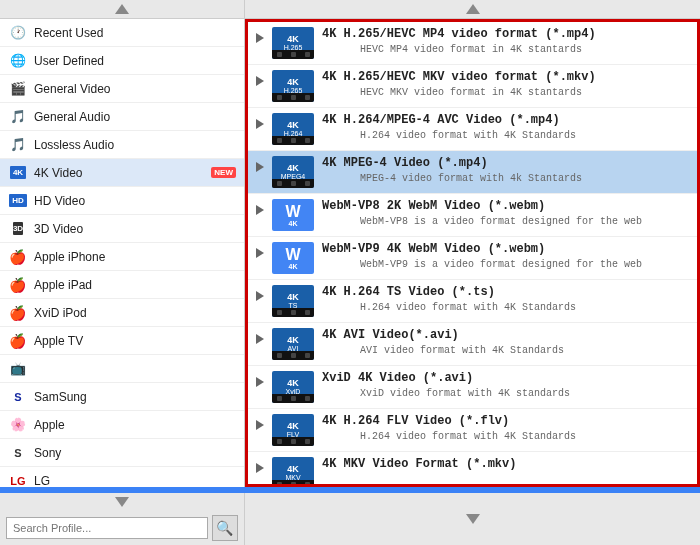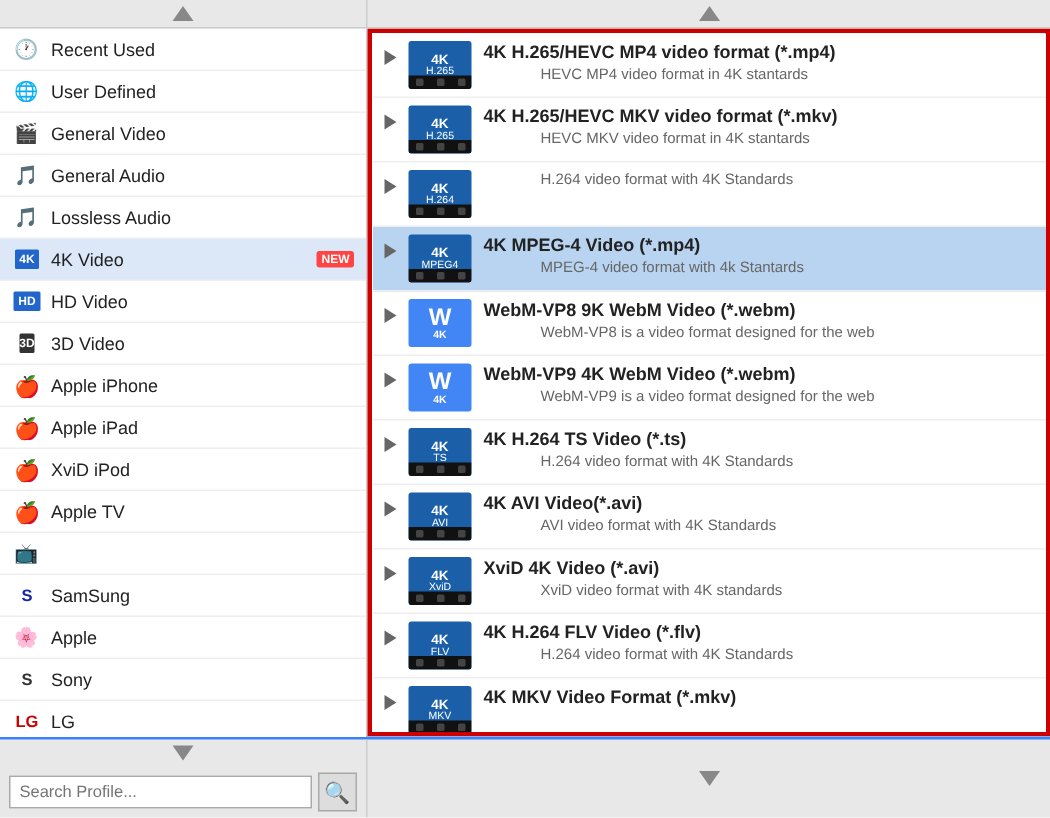--- a/index.html
+++ b/index.html
@@ -132,41 +132,42 @@
       border-top: 5px solid transparent;
       border-bottom: 5px solid transparent;
       border-left: 8px solid #666;
       margin-right: 6px;
       margin-top: 6px;
       flex-shrink: 0;
     }
 
     .format-text {
       flex: 1;
+      font-family: Liberation Mono, monospace;
     }
 
     .format-title {
       font-size: 12px;
       font-weight: bold;
       color: #222;
       line-height: 1.3;
     }
 
     .format-desc {
       font-size: 10px;
       color: #666;
       line-height: 1.3;
       padding-left: 38px;
     }
 
     
     .bottom-section {
       display: flex;
       background: #e8e8e8;
-      border-top: 2px solid #3b82f6;
+      border-top: 6px solid #3b82f6;
     }
 
     .bottom-left {
       width: 245px;
       display: flex;
       flex-direction: column;
       border-right: 1px solid #ccc;
     }
 
     .down-arrow-row {
@@ -416,20 +417,21 @@
             <div style="width: 42px; height: 32px; background: rgb(26, 95, 168); display: flex; flex-direction: column; align-items: center; justify-content: center; border-radius: 2px; flex-shrink: 0; margin-right: 8px; position: relative; overflow: hidden;">
               <div style="color: white; font-size: 9px; font-weight: bold; line-height: 1;">4K</div>
               <div style="color: white; font-size: 7px; line-height: 1;">H.264</div>
               <div style="position: absolute; bottom: 0px; left: 0px; right: 0px; height: 9px; background: rgb(17, 17, 17); display: flex; align-items: center; justify-content: space-around;">
                 <div style="width:5px;height:5px;background:#444;border-radius:1px;"></div>
                 <div style="width:5px;height:5px;background:#444;border-radius:1px;"></div>
                 <div style="width:5px;height:5px;background:#444;border-radius:1px;"></div>
               </div>
             </div>
             <div class="format-text">
+              <div class="format-title">4K H.264/MPEG-4 AVC Video (*.mp4)</div>
               <div class="format-desc">H.264 video format with 4K Standards</div>
             </div>
           </div>
           <div class="format-item selected">
             <div class="expand-arrow"></div>
             <div style="width: 42px; height: 32px; background: rgb(26, 95, 168); display: flex; flex-direction: column; align-items: center; justify-content: center; border-radius: 2px; flex-shrink: 0; margin-right: 8px; position: relative; overflow: hidden;">
               <div style="color: white; font-size: 9px; font-weight: bold; line-height: 1;">4K</div>
               <div style="color: white; font-size: 7px; line-height: 1;">MPEG4</div>
               <div style="position: absolute; bottom: 0px; left: 0px; right: 0px; height: 9px; background: rgb(17, 17, 17); display: flex; align-items: center; justify-content: space-around;">
                 <div style="width:5px;height:5px;background:#444;border-radius:1px;"></div>
@@ -442,21 +444,21 @@
               <div class="format-desc">MPEG-4 video format with 4k Stantards</div>
             </div>
           </div>
           <div class="format-item">
             <div class="expand-arrow"></div>
             <div class="webm-badge">
               <span class="webm-w">W</span>
               <span class="webm-sub">4K</span>
             </div>
             <div class="format-text">
-              <div class="format-title">WebM-VP8 9K WebM Video (*.webm)</div>
+              <div class="format-title">WebM-VP8 2K WebM Video (*.webm)</div>
               <div class="format-desc">WebM-VP8 is a video format designed for the web</div>
             </div>
           </div>
           <div class="format-item">
             <div class="expand-arrow"></div>
             <div class="webm-badge">
               <span class="webm-w">W</span>
               <span class="webm-sub">4K</span>
             </div>
             <div class="format-text">

